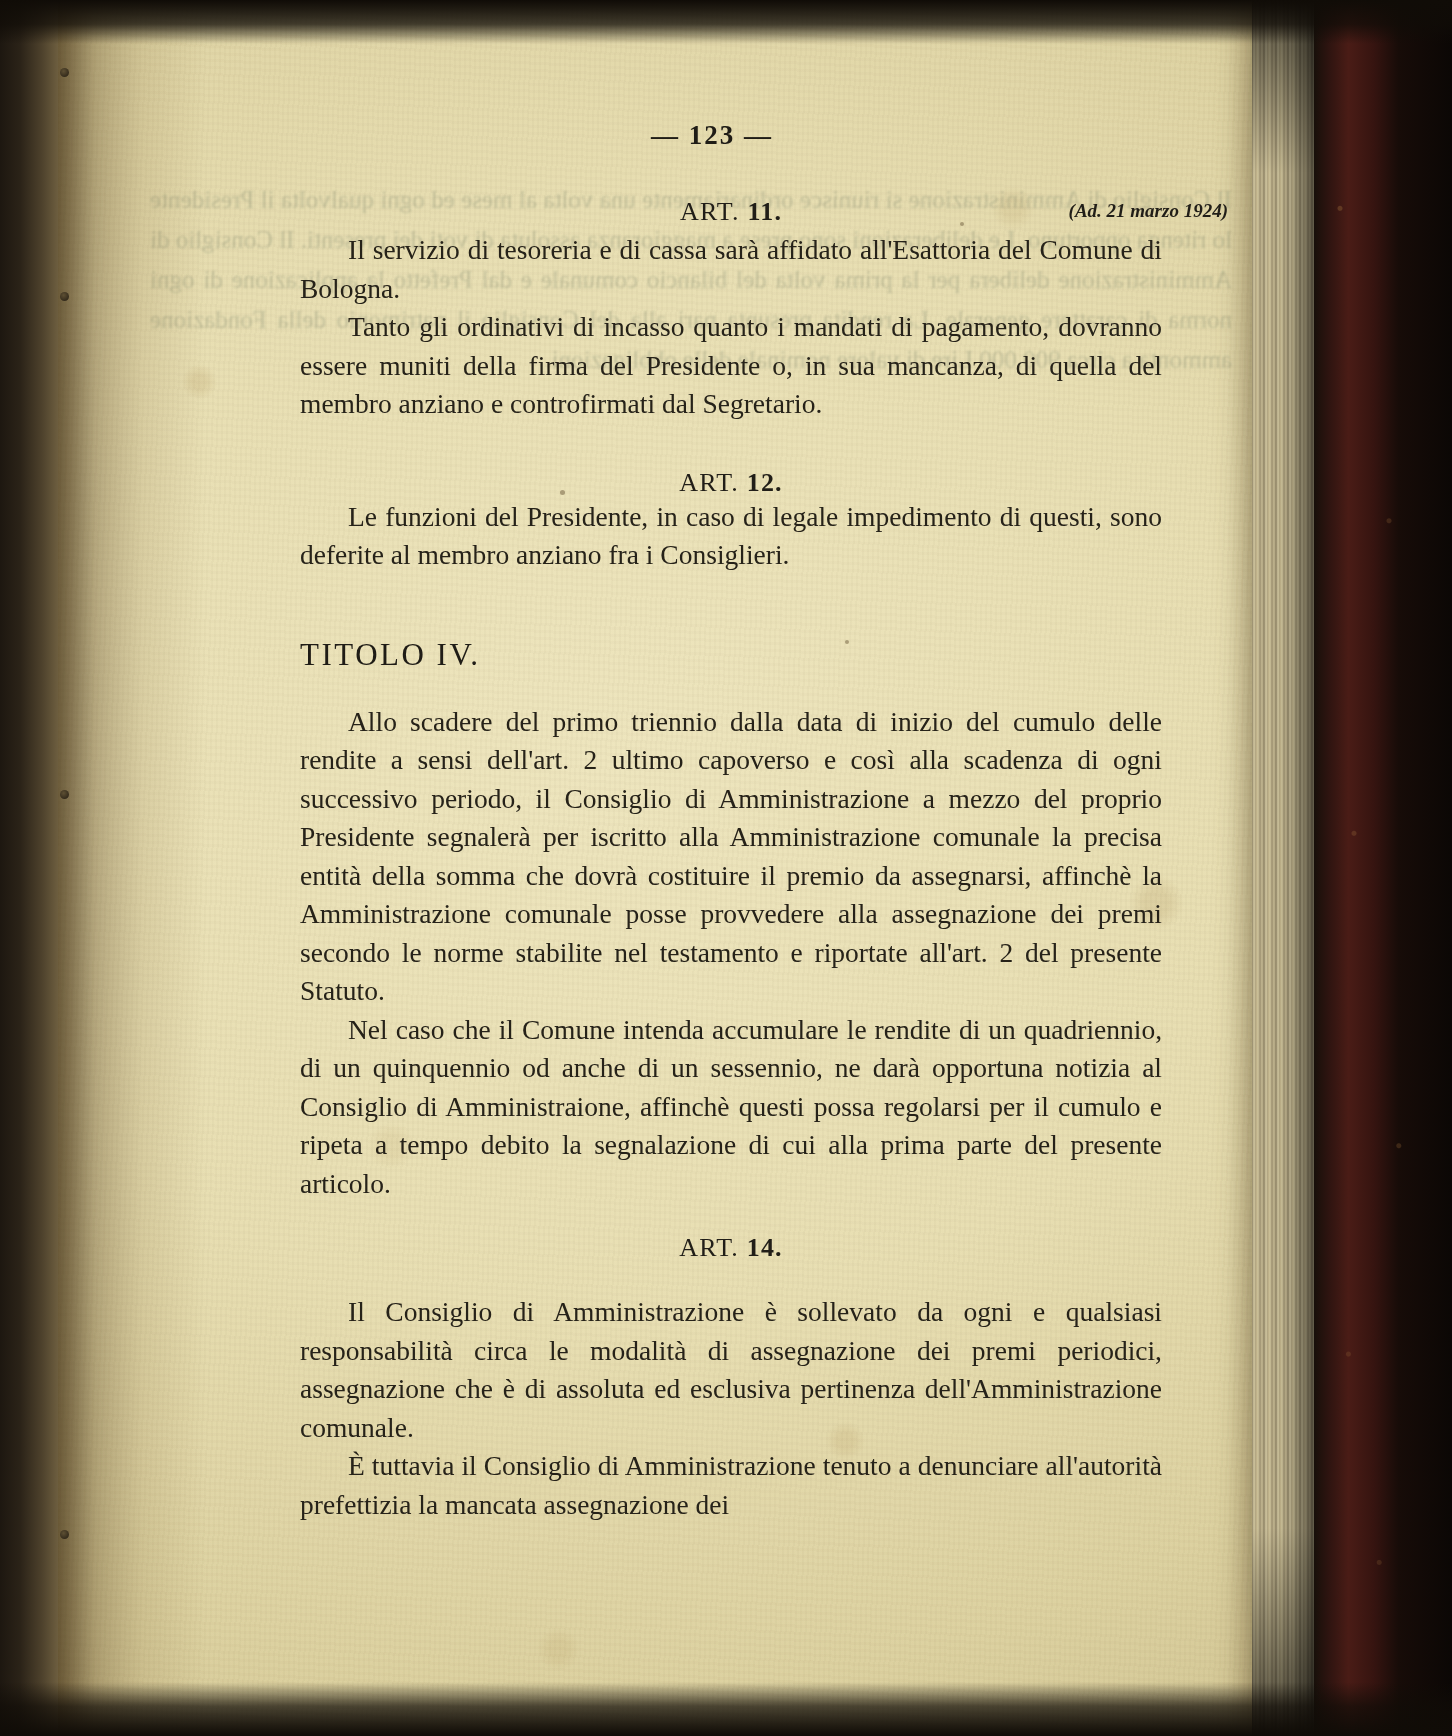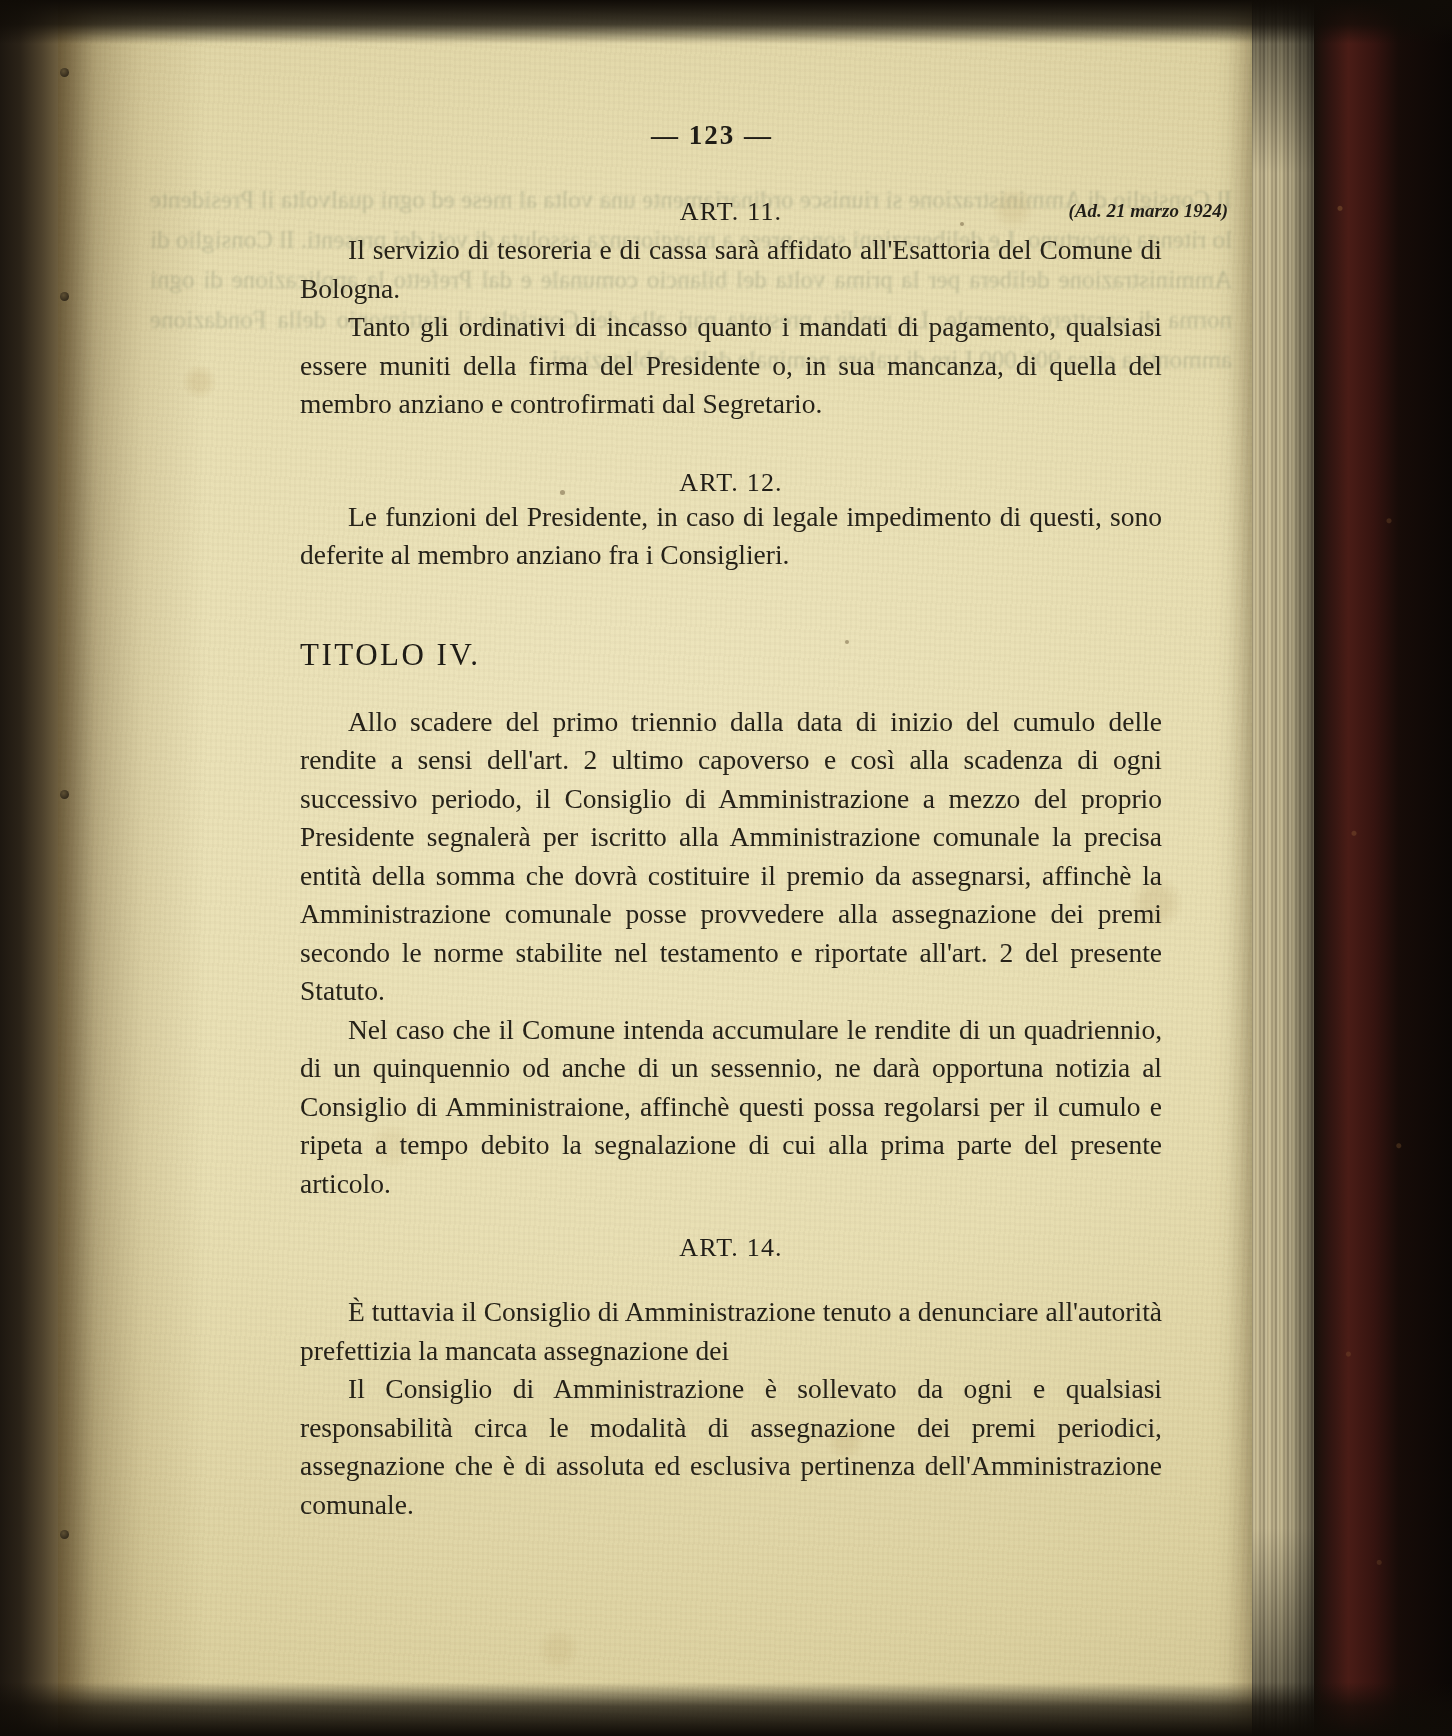--- a/index.html
+++ b/index.html
@@ -193,21 +193,21 @@
     margin-top: 46px;
     height: 34px;
   }
   .art-head {
     text-align: center;
     font-size: 26px;
     font-variant: small-caps;
     letter-spacing: 1.2px;
     color: #211e18;
   }
-  .art-head .num { font-variant: normal; font-weight: normal; }
+  .art-head .num { font-variant: normal; font-weight: bold; }
   .head-row .art-head {
     position: absolute;
     left: 0; right: 0; top: 0;
   }
   .adopted {
     position: absolute;
     right: -66px;
     top: 3px;
     font-size: 19px;
     font-style: italic;
@@ -276,35 +276,35 @@
   <div class="content">
 
     <div class="folio">— 123 —</div>
 
     <div class="head-row">
       <div class="art-head"><span>ART. </span><span class="num">11.</span></div>
       <div class="adopted">(Ad. 21 marzo 1924)</div>
     </div>
 
     <p class="body first">Il servizio di tesoreria e di cassa sarà affidato all'Esattoria del Comune di Bologna.</p>
-    <p class="body">Tanto gli ordinativi di incasso quanto i mandati di pagamento, qualsiasi essere muniti della firma del Presidente o, in sua mancanza, di quella del membro anziano e controfirmati dal Segretario.</p>
+    <p class="body">Tanto gli ordinativi di incasso quanto i mandati di pagamento, dovranno essere muniti della firma del Presidente o, in sua mancanza, di quella del membro anziano e controfirmati dal Segretario.</p>
 
     <div class="gap-md"></div>
     <div class="art-head"><span>ART. </span><span class="num">12.</span></div>
 
     <p class="body first">Le funzioni del Presidente, in caso di legale impedimento di questi, sono deferite al membro anziano fra i Consiglieri.</p>
 
     <div class="titolo">TITOLO IV.</div>
 
     <div class="gap-sm"></div>
 
     <p class="body first">Allo scadere del primo triennio dalla data di inizio del cumulo delle rendite a sensi dell'art. 2 ultimo capoverso e così alla scadenza di ogni successivo periodo, il Consiglio di Amministrazione a mezzo del proprio Presidente segnalerà per iscritto alla Amministrazione comunale la precisa entità della somma che dovrà costituire il premio da assegnarsi, affinchè la Amministrazione comunale posse provvedere alla assegnazione dei premi secondo le norme stabilite nel testamento e riportate all'art. 2 del presente Statuto.</p>
     <p class="body">Nel caso che il Comune intenda accumulare le rendite di un quadriennio, di un quinquennio od anche di un sessennio, ne darà opportuna notizia al Consiglio di Amministraione, affinchè questi possa regolarsi per il cumulo e ripeta a tempo debito la segnalazione di cui alla prima parte del presente articolo.</p>
 
     <div class="gap-sm"></div>
     <div class="art-head"><span>ART. </span><span class="num">14.</span></div>
 
     <div class="gap-sm"></div>
+    <p class="body">Il Consiglio di Amministrazione è sollevato da ogni e qualsiasi responsabilità circa le modalità di assegnazione dei premi periodici, assegnazione che è di assoluta ed esclusiva pertinenza dell'Amministrazione comunale.</p>
     <p class="body">È tuttavia il Consiglio di Amministrazione tenuto a denunciare all'autorità prefettizia la mancata assegnazione dei</p>
-    <p class="body">Il Consiglio di Amministrazione è sollevato da ogni e qualsiasi responsabilità circa le modalità di assegnazione dei premi periodici, assegnazione che è di assoluta ed esclusiva pertinenza dell'Amministrazione comunale.</p>
 
   </div>
 </div>
 
 </body></html>

